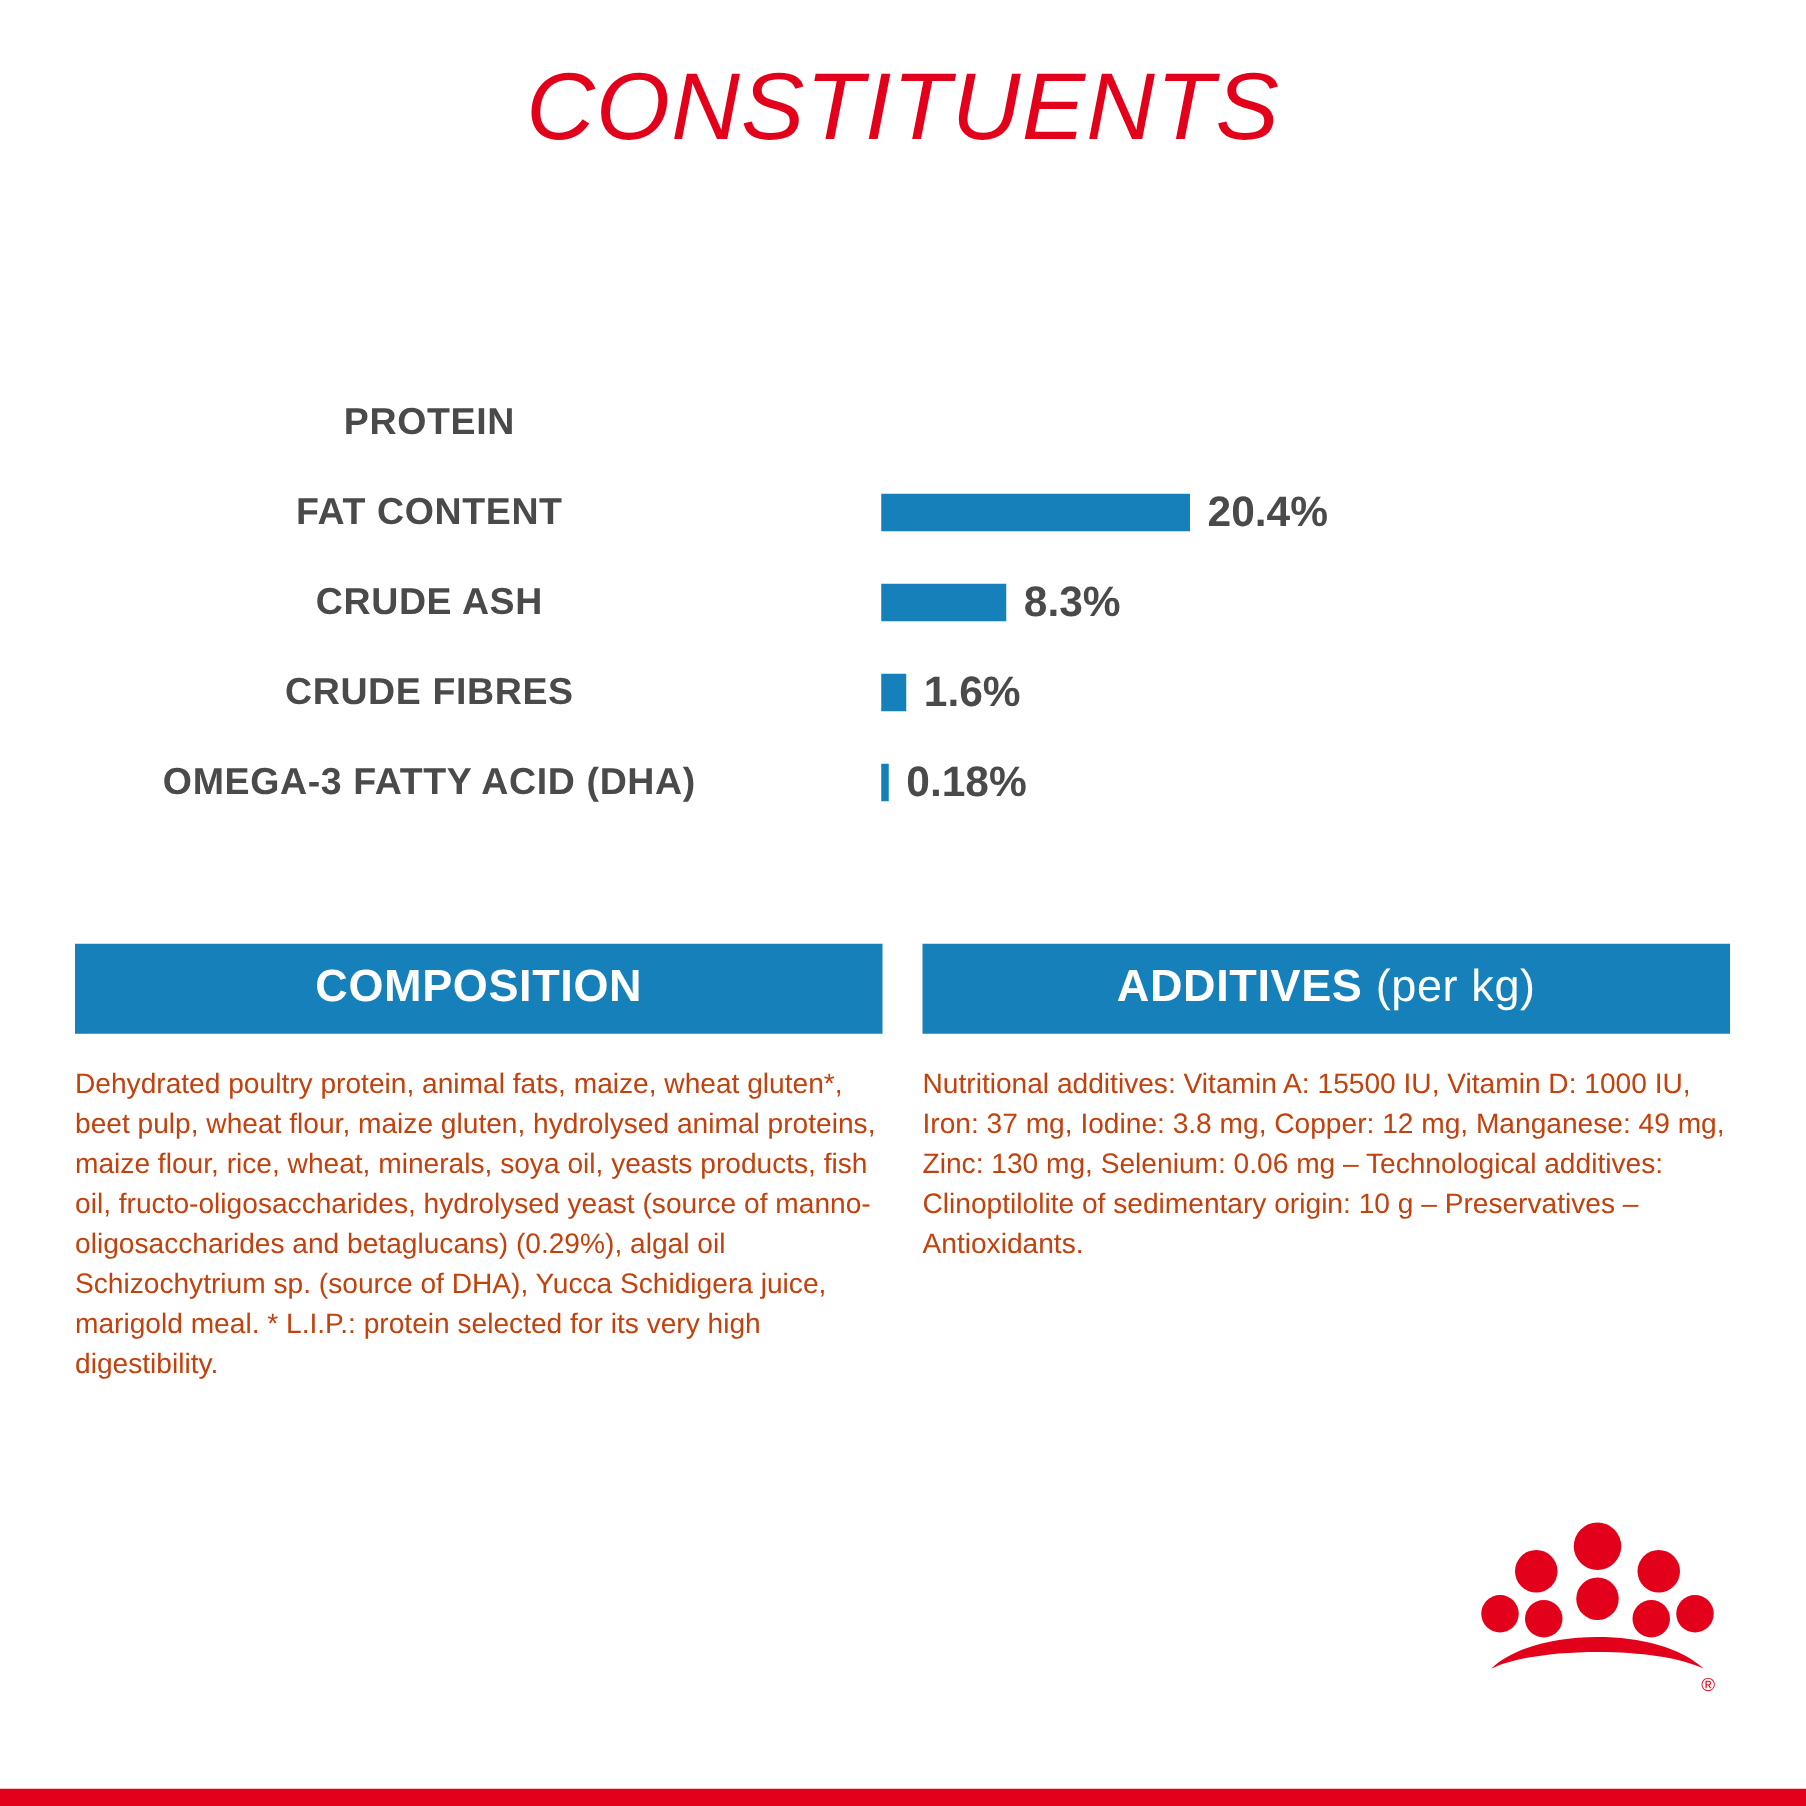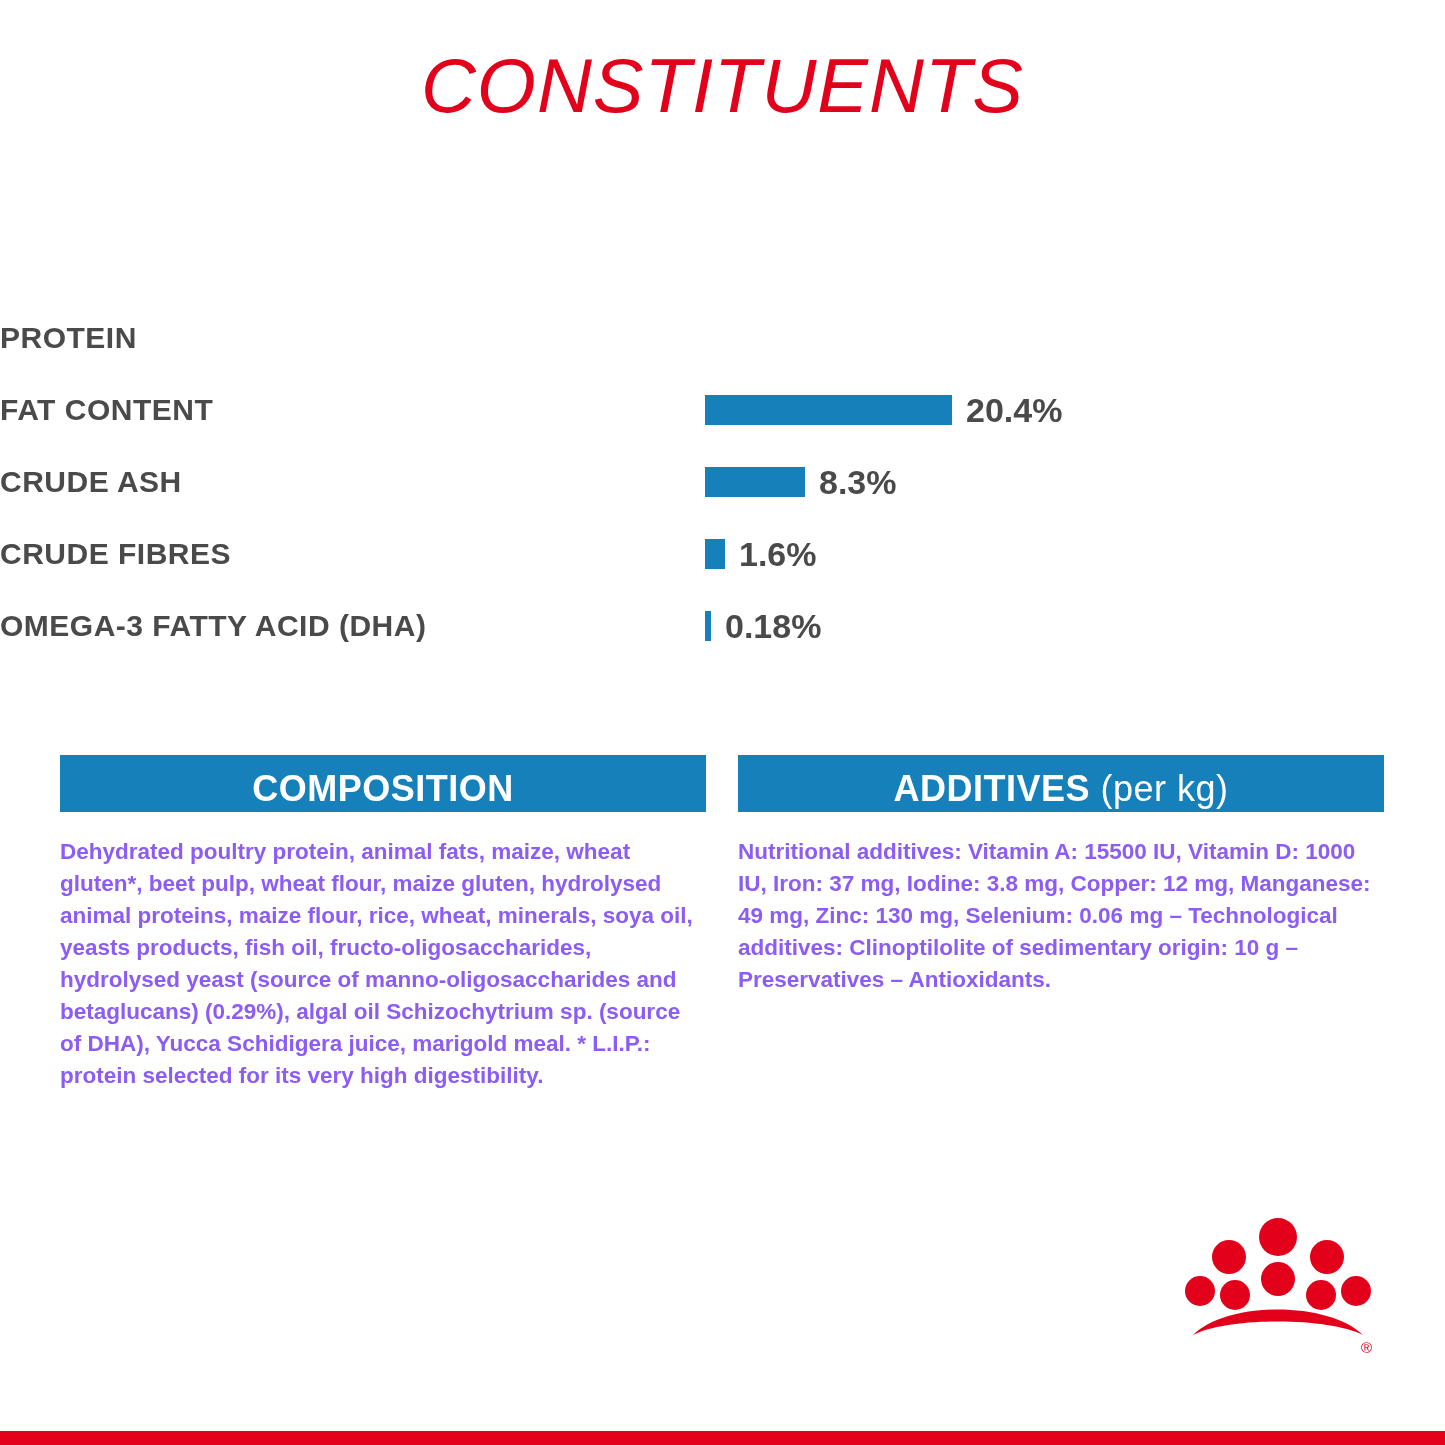--- a/index.html
+++ b/index.html
@@ -38,21 +38,21 @@
     width: 100%;
   }
   .chart-row {
     display: flex;
     align-items: center;
     height: 56px;
     margin-bottom: 16px;
   }
   .chart-label {
     width: 705px;
-    text-align: left;
+    text-align: center;
     padding-right: 18px;
     box-sizing: border-box;
     color: #4a4a4a;
     font-size: 30px;
     font-weight: bold;
     letter-spacing: 0.5px;
     white-space: nowrap;
   }
   .bar-wrap {
     display: flex;
@@ -79,30 +79,29 @@
     display: flex;
     gap: 32px;
   }
   .panel { width: 646px; }
   .panel-head {
     background: #1580b9;
     color: #ffffff;
     text-align: center;
     font-size: 36px;
     font-weight: bold;
-    padding: 13px 0 2px 0;
+    padding: 13px 0 17px 0;
     letter-spacing: 0.5px;
   }
   .panel-head .reg { font-weight: normal; }
   .panel-body {
     margin-top: 24px;
-    color: #8b5cf6;
+    color: #c2410c;
     font-size: 22.5px;
     line-height: 1.42;
-    font-weight: bold;
   }
   .panel-body p { margin: 0; }
 
   
   .logo {
     position: absolute;
     right: 72px;
     bottom: 72px;
     width: 190px;
     height: 160px;

